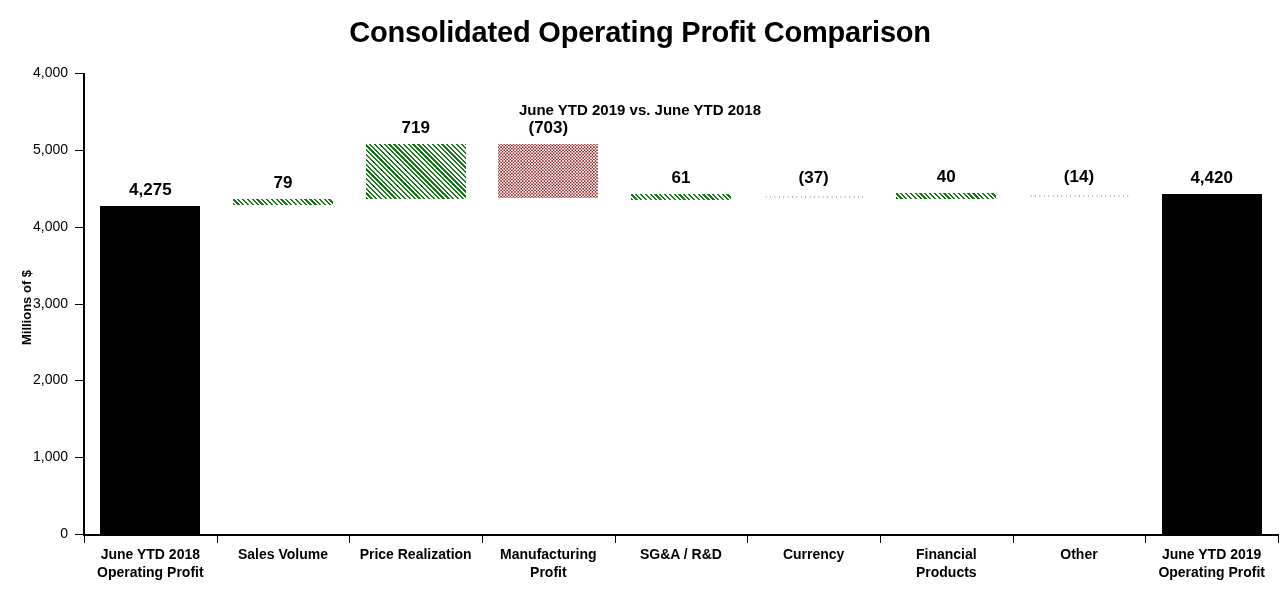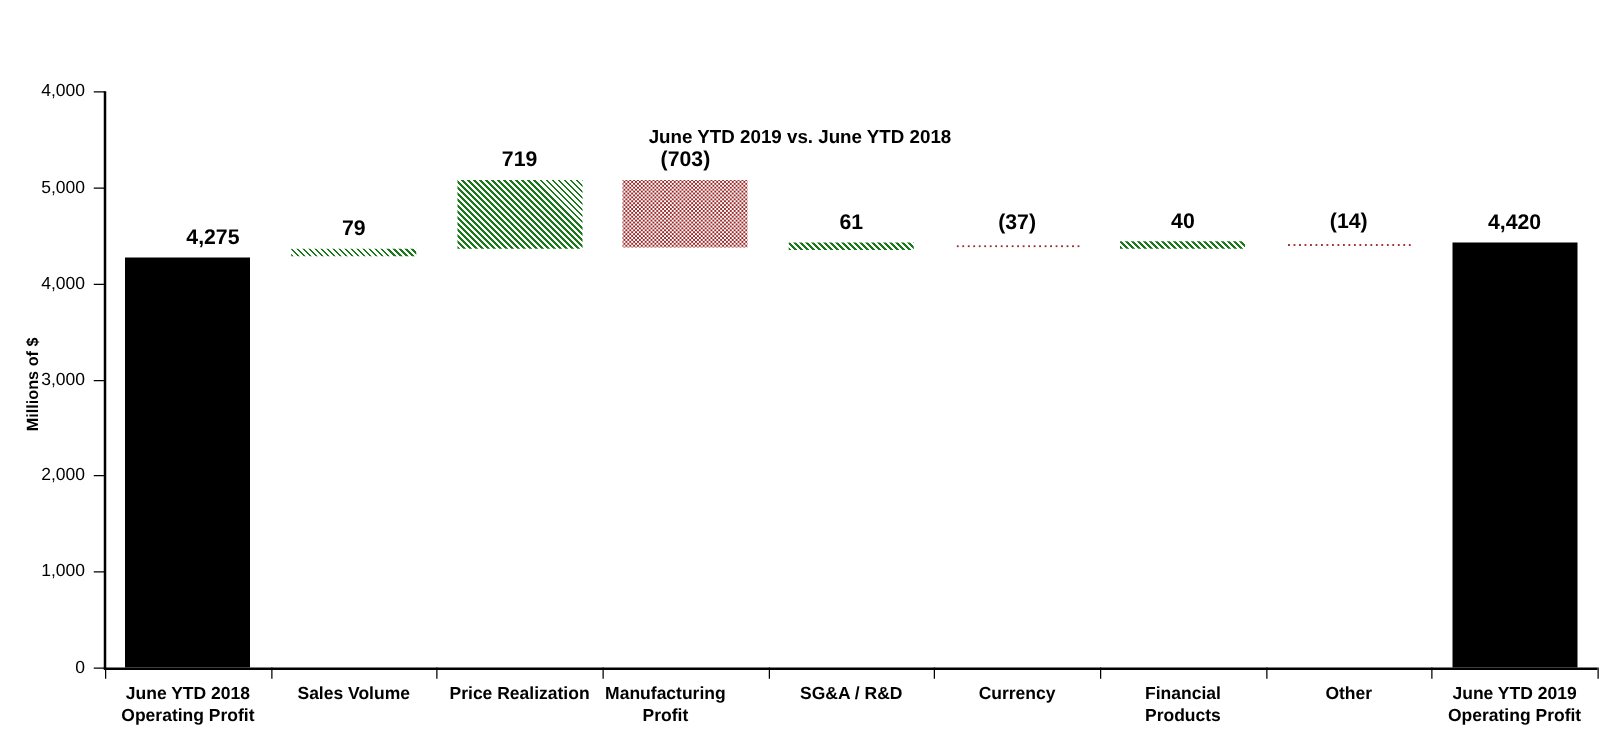--- a/index.html
+++ b/index.html
@@ -94,20 +94,21 @@
     font-size:17px;font-weight:bold;
     text-align:center;
     white-space:nowrap;
   }
 </style>
 </head>
 <body>
 
 <div id="chart">
 
+  <div class="title">Consolidated Operating Profit Comparison</div>
   <div class="subtitle">June YTD 2019 vs. June YTD 2018</div>
 
   <div class="ylabel">Millions of $</div>
 
   <div class="yaxis-line"></div>
   <div class="xaxis-line"></div>
 
   <div id="yticks">
       <div class="ytick" style="top: 534px;"></div>
       <div class="ytick-label" style="top: 534px;">0</div>
@@ -140,21 +141,21 @@
       <div class="catlabel" style="left: 84px; width: 132.667px;">
         <div>June YTD 2018</div>
         <div>Operating Profit</div>
       </div>
       <div class="catlabel" style="left: 216.667px; width: 132.667px;">
         <div>Sales Volume</div>
       </div>
       <div class="catlabel" style="left: 349.333px; width: 132.667px;">
         <div>Price Realization</div>
       </div>
-      <div class="catlabel" style="left: 466px; width: 132.667px;">
+      <div class="catlabel" style="left: 482px; width: 132.667px;">
         <div>Manufacturing</div>
         <div>Profit</div>
       </div>
       <div class="catlabel" style="left: 614.667px; width: 132.667px;">
         <div>SG&amp;A / R&amp;D</div>
       </div>
       <div class="catlabel" style="left: 747.333px; width: 132.667px;">
         <div>Currency</div>
       </div>
       <div class="catlabel" style="left: 880px; width: 132.667px;">
@@ -174,21 +175,21 @@
       <div class="bar pos" style="left: 233px; top: 199.468px; width: 100px; height: 6px;"></div>
       <div class="bar pos" style="left: 365.667px; top: 144.224px; width: 100px; height: 55.2432px;"></div>
       <div class="bar neg" style="left: 498.333px; top: 144.224px; width: 100px; height: 54.0138px;"></div>
       <div class="bar pos" style="left: 631px; top: 193.551px; width: 100px; height: 6px;"></div>
       <div class="bar thin-neg" style="left: 763.667px; top: 193.551px; width: 100px; height: 6px;"></div>
       <div class="bar pos" style="left: 896.333px; top: 193.321px; width: 100px; height: 6px;"></div>
       <div class="bar thin-neg" style="left: 1029px; top: 193.321px; width: 100px; height: 6px;"></div>
       <div class="bar total" style="left: 1161.67px; top: 194.397px; width: 100px; height: 339.603px;"></div>
     </div>
   <div id="datalabels">
-      <div class="datalabel" style="left: 84px; width: 132.667px; top: 179.537px; padding-left: 20px;">4,275</div>
+      <div class="datalabel" style="left: 84px; width: 132.667px; top: 179.537px;">4,275</div>
       <div class="datalabel" style="left: 216.667px; width: 132.667px; top: 173.468px;">79</div>
       <div class="datalabel" style="left: 349.333px; width: 132.667px; top: 118.224px;">719</div>
       <div class="datalabel" style="left: 482px; width: 132.667px; top: 118.224px;">(703)</div>
       <div class="datalabel" style="left: 614.667px; width: 132.667px; top: 167.551px;">61</div>
       <div class="datalabel" style="left: 747.333px; width: 132.667px; top: 167.551px;">(37)</div>
       <div class="datalabel" style="left: 880px; width: 132.667px; top: 167.321px;">40</div>
       <div class="datalabel" style="left: 1012.67px; width: 132.667px; top: 167.321px;">(14)</div>
       <div class="datalabel" style="left: 1145.33px; width: 132.667px; top: 168.397px;">4,420</div>
     </div>
 

